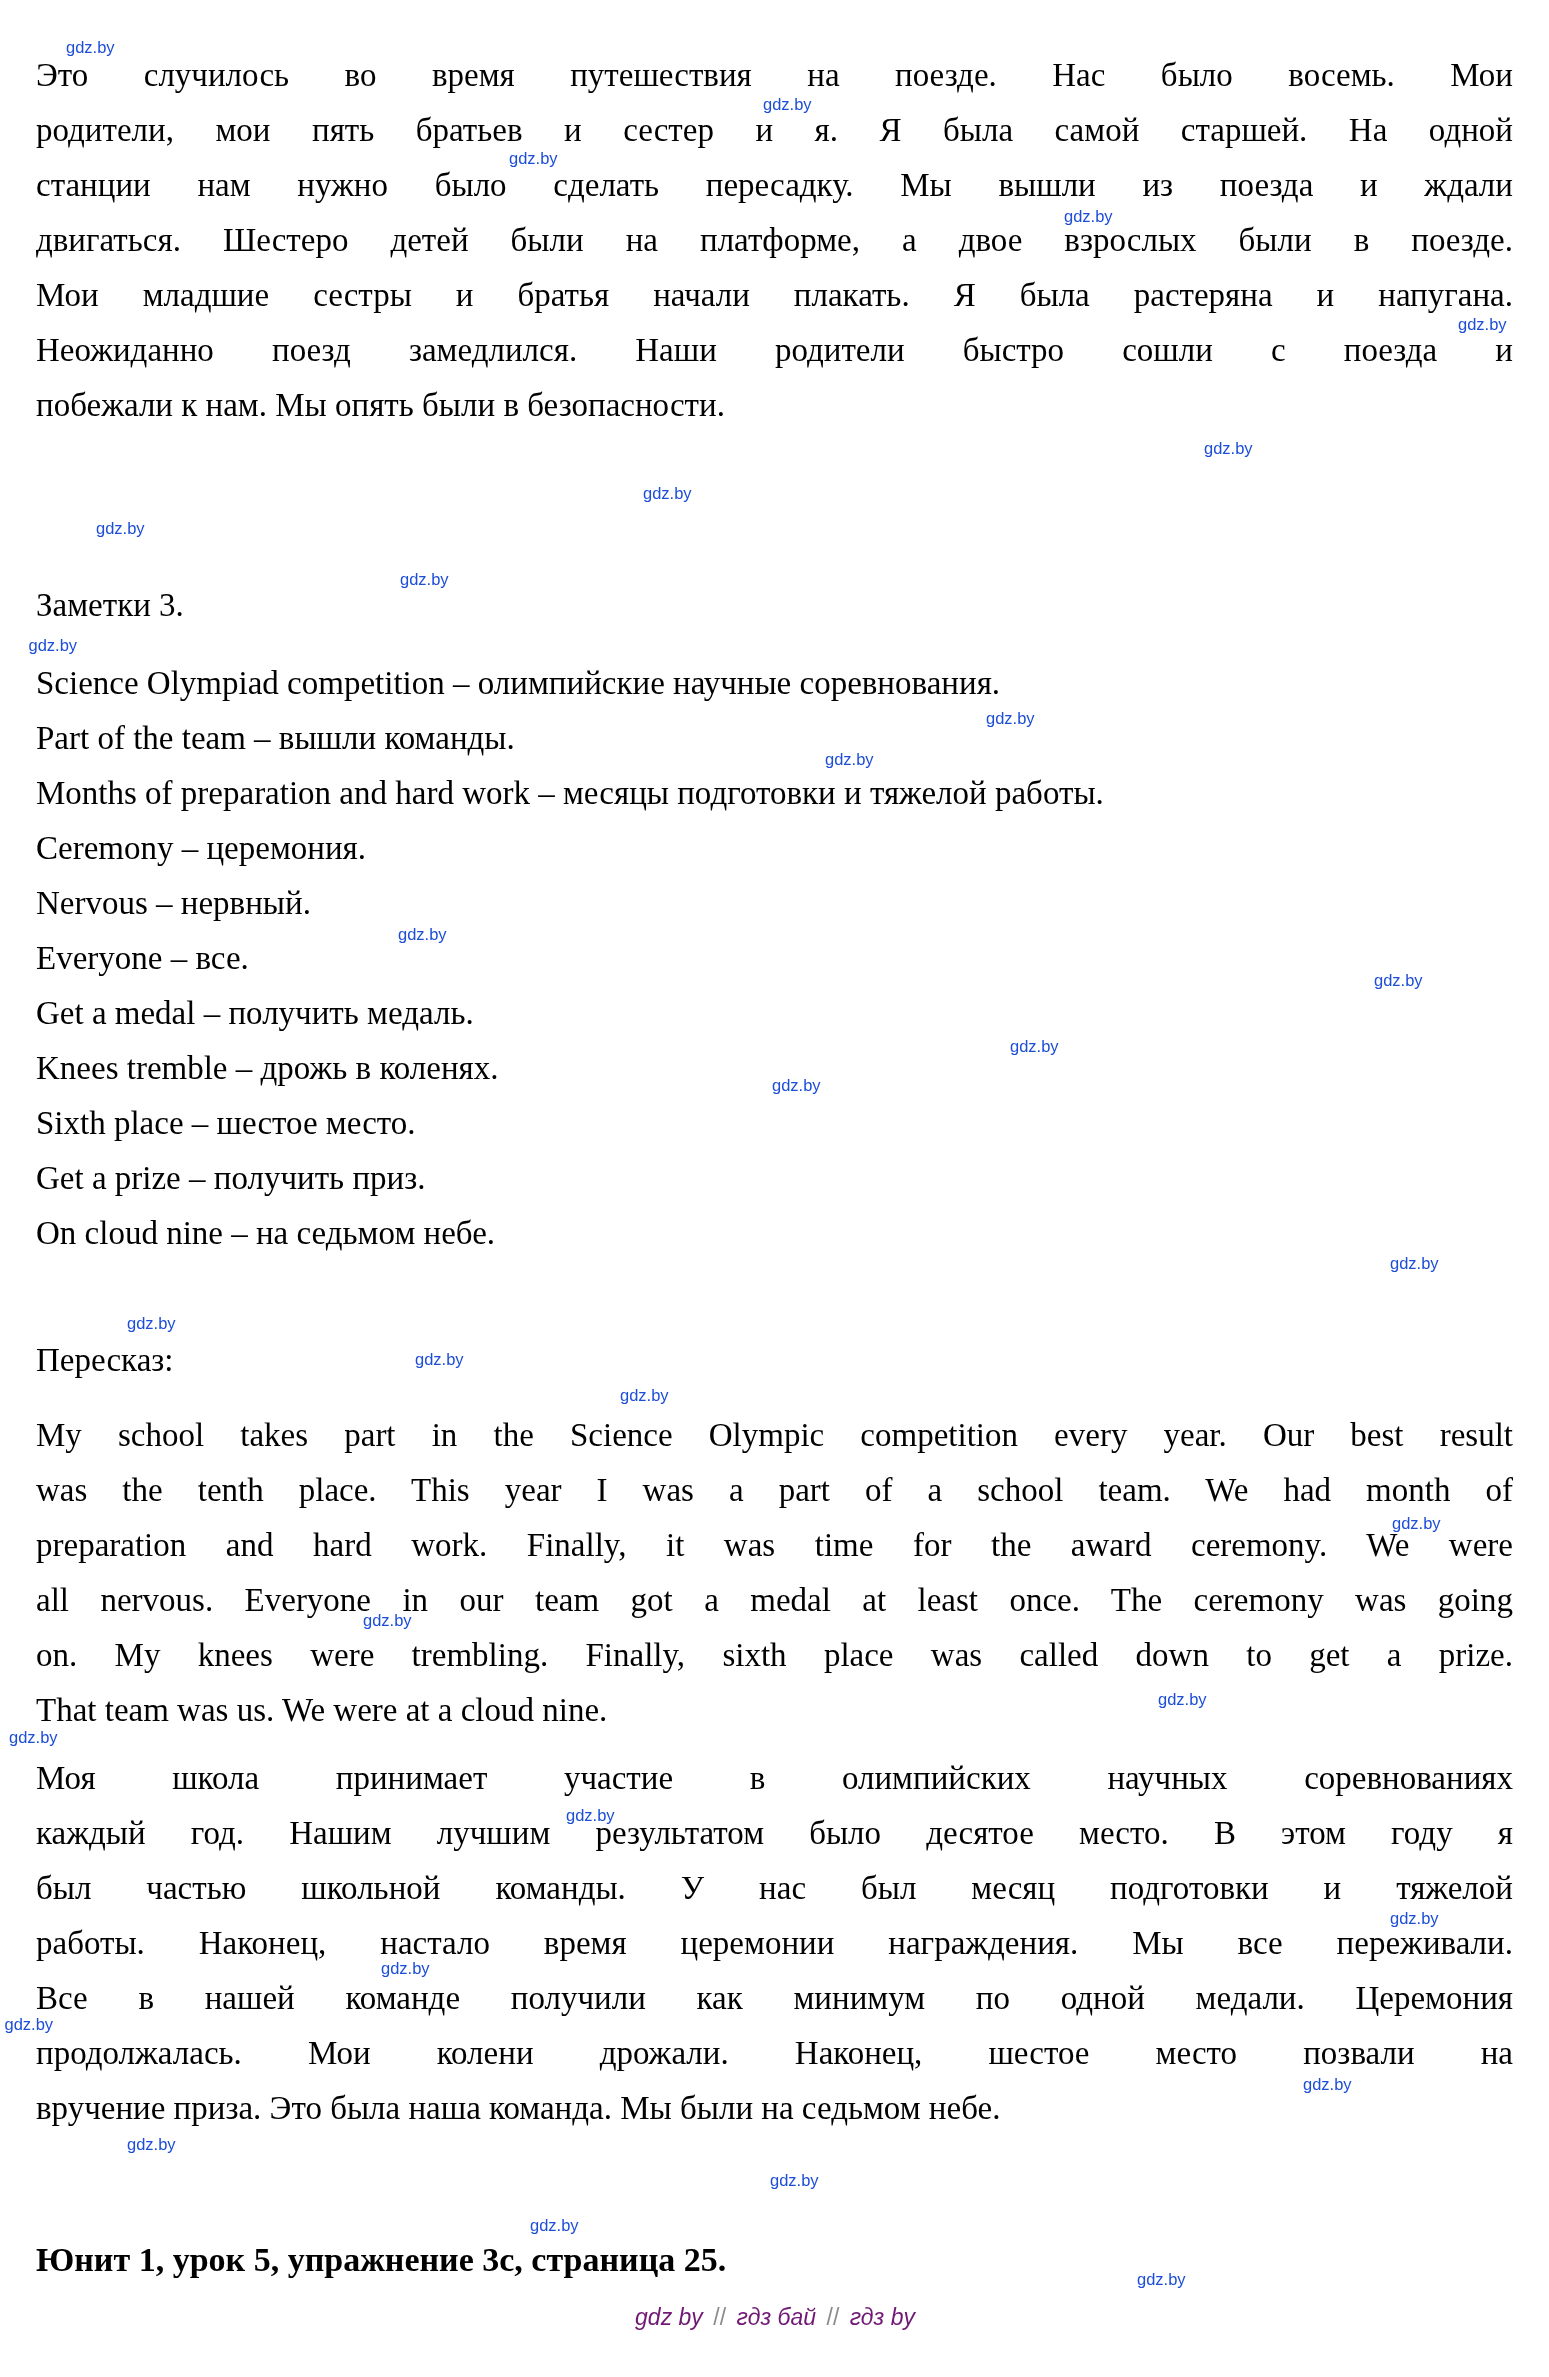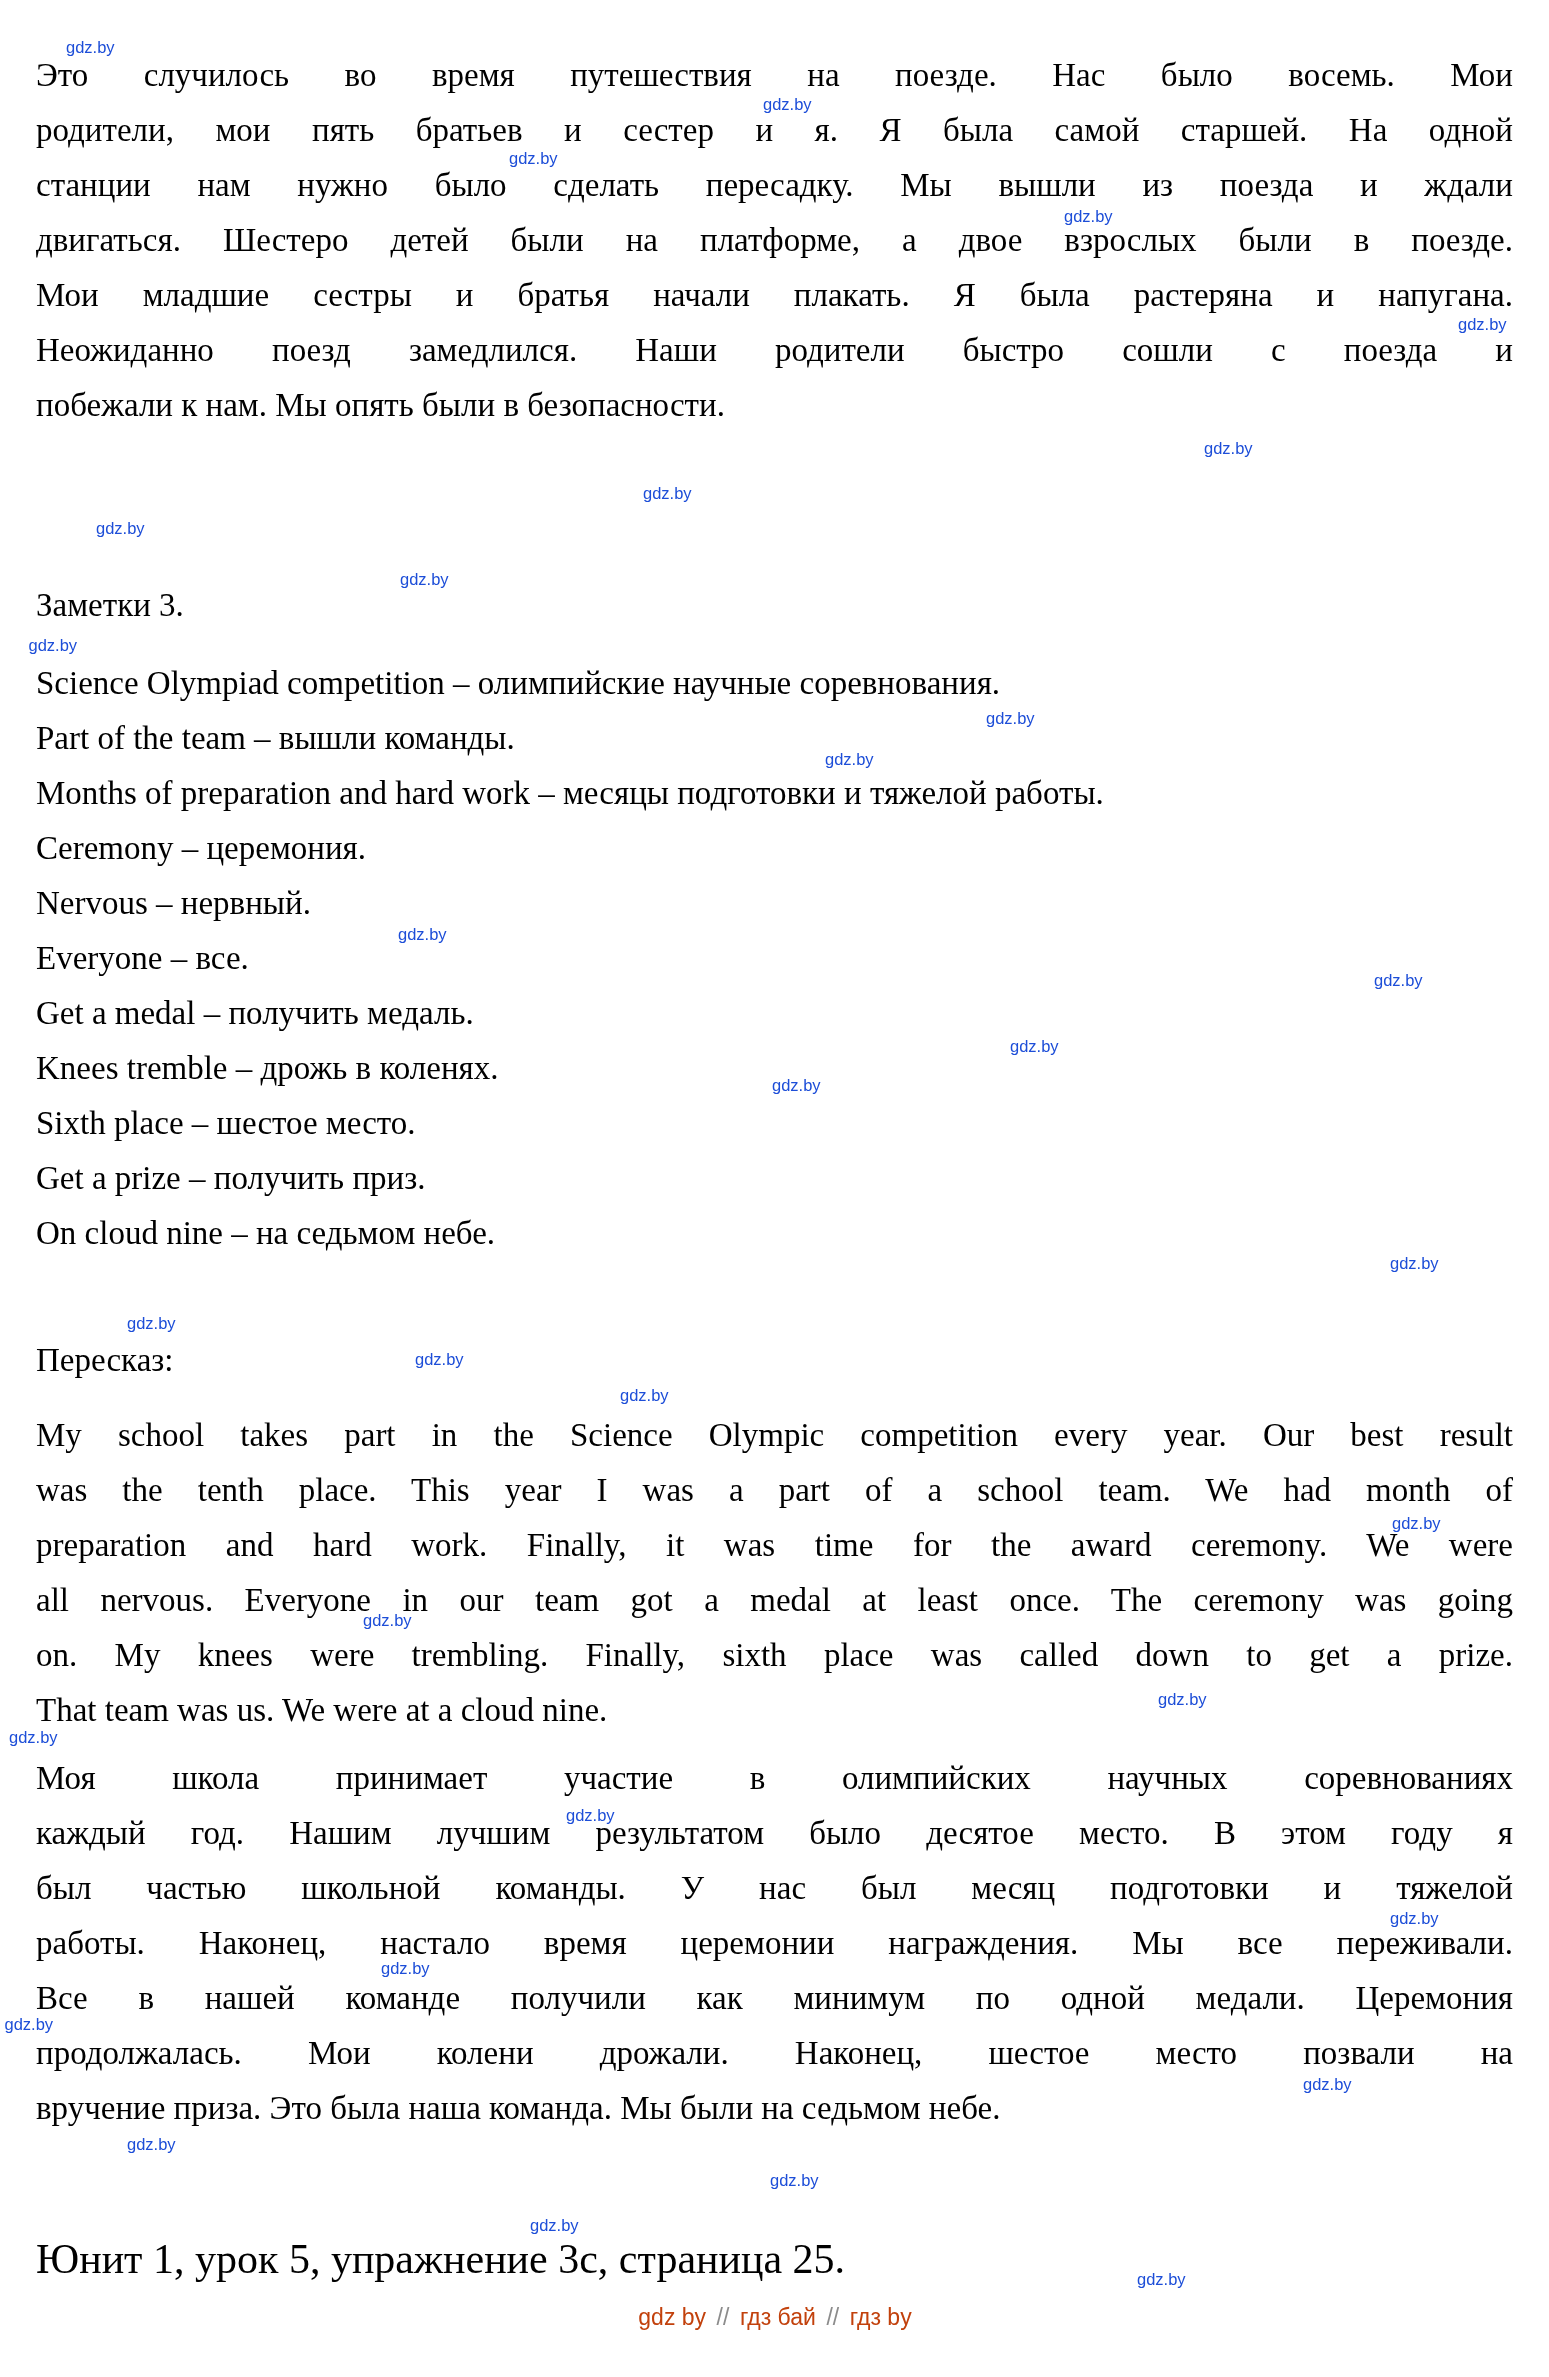--- a/index.html
+++ b/index.html
@@ -24,31 +24,31 @@
   .block {
     position: absolute;
     left: 36px;
     width: 1477px;
     font-size: 33px;
     line-height: 55px;
   }
   .block .line { white-space: normal; }
   .block .line.jl { text-align: justify; text-align-last: justify; }
   .heading { font-size: 33px; line-height: 55px; }
-  .lesson-ref { font-weight: normal; font-size: 42px; line-height: 55px; }
+  .lesson-ref { font-weight: bold; font-size: 34px; line-height: 55px; }
   .green-footer {
     position: absolute;
     top: 2304px; left: 0;
     width: 100%;
     text-align: center;
     font-family: "Liberation Sans", sans-serif;
     font-size: 23px;
     color: #00a651;
   }
-  .green-footer a { color: #c2410c; text-decoration: none; cursor: pointer; }
+  .green-footer a { color: #701a75; text-decoration: none; cursor: pointer; font-style: italic; }
   .green-footer .sep { color: #8c8c8c; margin: 0 10.5px; }
   .wm-layer { position: absolute; top: 0; left: 0; width: 100%; height: 100%; pointer-events: none; }
   .wm {
     position: absolute;
     font-family: "Liberation Sans", sans-serif;
     font-size: 16.5px;
     line-height: 1;
     color: #1d4ed8;
   }
   

